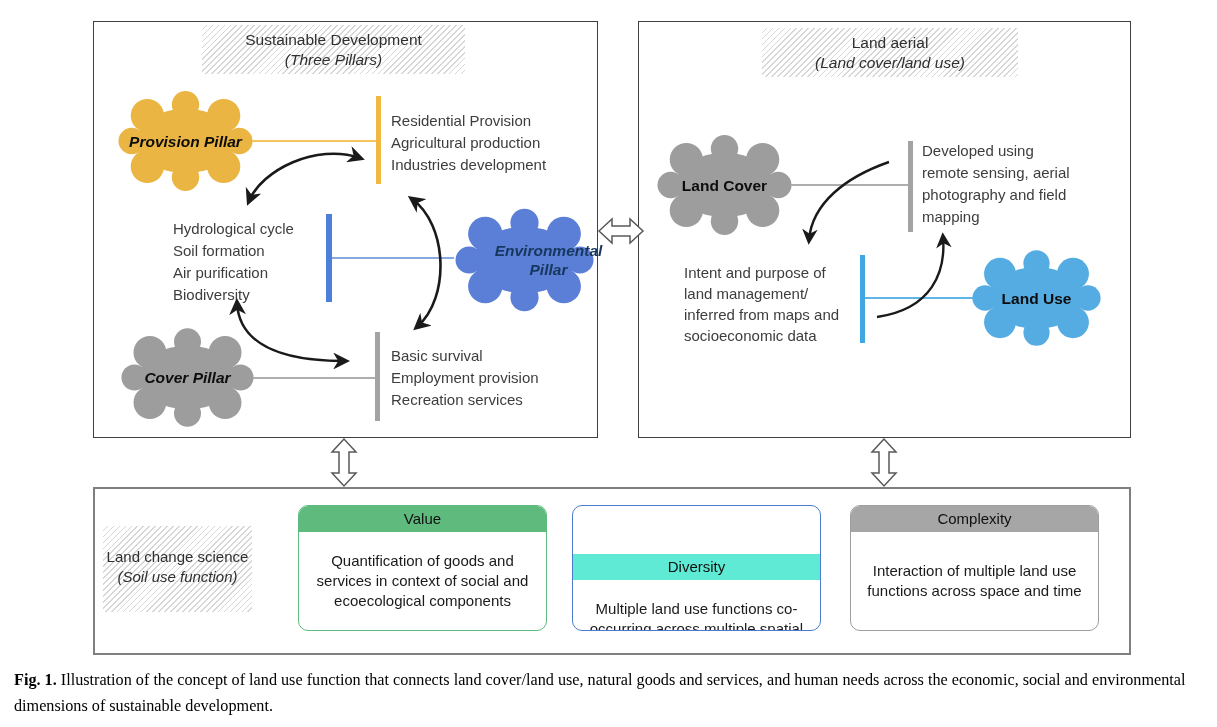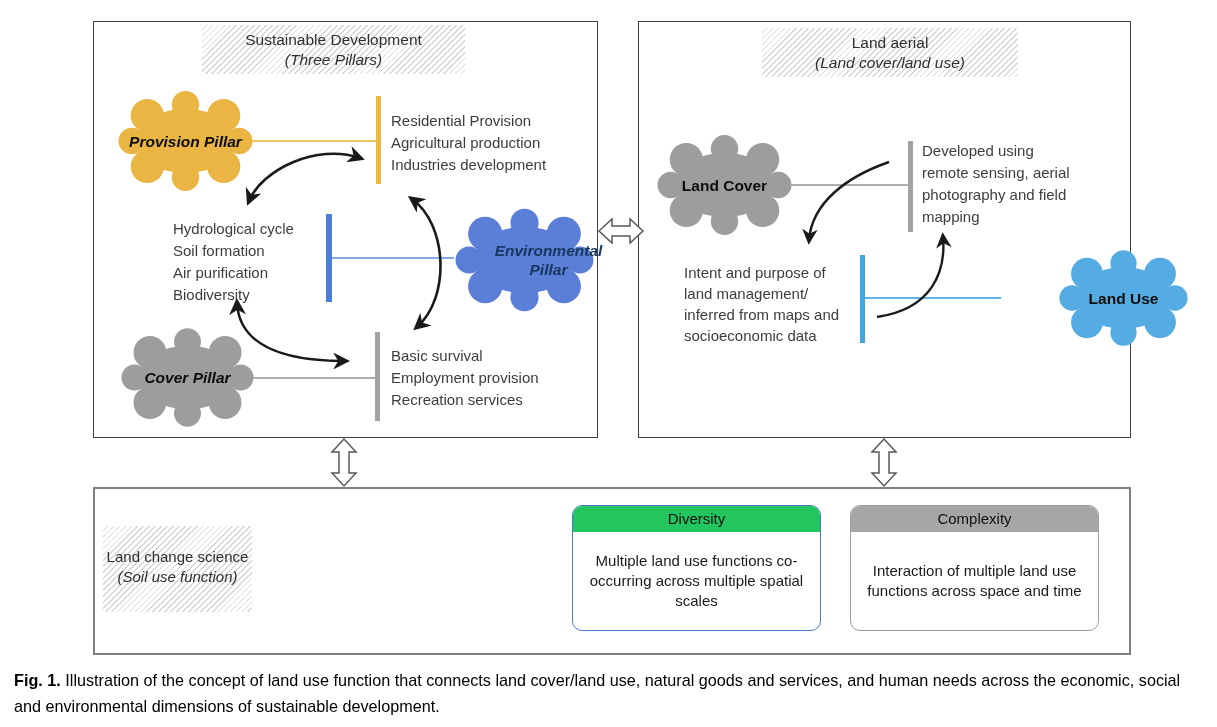--- a/index.html
+++ b/index.html
@@ -22,21 +22,21 @@
   .hatch .ln{line-height:20px;white-space:nowrap;}
   .it{font-style:italic;}
 
   
   .cloud{position:absolute;}
   .cloud svg{display:block;width:100%;height:100%;}
   .econ-cloud{left:117px;top:90px;width:137px;height:102px;}
   .env-cloud{left:454px;top:206px;width:141px;height:108px;}
   .social-cloud{left:120px;top:327px;width:135px;height:101px;}
   .cover-cloud{left:656px;top:134px;width:137px;height:102px;}
-  .use-cloud{left:1058px;top:247px;width:131px;height:102px;}
+  .use-cloud{left:971px;top:247px;width:131px;height:102px;}
   .cloud-label{position:absolute;display:flex;align-items:center;justify-content:center;
                text-align:center;font-weight:bold;color:#0d0d0d;font-size:15.5px;line-height:19px;}
   .lbl-pillar{font-style:italic;}
   .lbl-env{color:#17375e;padding:0 24px;}
 
   
   .bar,.cline{position:absolute;}
   .bar-econ{left:376px;top:96px;width:5px;height:88px;background:#f0b843;}
   .bar-env{left:326px;top:214px;width:6px;height:88px;background:#4c7fd9;}
   .bar-social{left:375px;top:332px;width:5px;height:89px;background:#a3a3a3;}
@@ -57,31 +57,31 @@
   .note-use{left:684px;top:262px;line-height:21px;}
 
   
   .card{position:absolute;top:505px;width:249px;height:126px;box-sizing:border-box;
         border-radius:10px;background:#ffffff;border:1.5px solid;overflow:hidden;}
   .card-value{left:298px;border-color:#5fba7e;}
   .card-diversity{left:572px;border-color:#4d7bcc;}
   .card-complexity{left:850px;border-color:#9e9e9e;}
   .card-header{height:26px;line-height:26px;text-align:center;font-size:15px;color:#101010;}
   .card-value .card-header{background:#5fba7e;}
-  .card-diversity .card-header{background:#22c55e;}
+  .card-diversity .card-header{background:#5eead4;margin-top:48px;}
   .card-complexity .card-header{background:#a6a6a6;}
   .card-body{height:98px;display:flex;align-items:center;justify-content:center;
              text-align:center;padding:0 13px;font-size:15px;line-height:20px;color:#1a1a1a;}
 
   
   .overlay{position:absolute;left:0;top:0;width:1217px;height:727px;pointer-events:none;}
 
   
   .caption{position:absolute;left:14px;top:668px;width:1192px;margin:0;
-           font-family:Liberation Sans, sans-serif;font-size:16.2px;line-height:25.5px;color:#000000;}
+           font-family:Liberation Serif, serif;font-size:16.2px;line-height:25.5px;color:#000000;}
   .caption b{font-weight:bold;}
 </style>
 </head>
 <body>
 
 <div class="page">
 
   <svg width="0" height="0" style="position:absolute" aria-hidden="true">
     <defs>
       <g id="cloudShape">
@@ -190,20 +190,24 @@
   </div>
   <div class="cloud-label use-cloud">Land Use</div>
 
   <section class="panel panel-bottom"></section>
 
   <div class="hatch title-bottom">
     <div class="ln">Land change science</div>
     <div class="ln it">(Soil use function)</div>
   </div>
 
+  <div class="card card-value">
+    <div class="card-header">Value</div>
+    <div class="card-body">Quantification of goods and services in context of social and ecoecological components</div>
+  </div>
   <div class="card card-diversity">
     <div class="card-header">Diversity</div>
     <div class="card-body">Multiple land use functions co-occurring across multiple spatial scales</div>
   </div>
   <div class="card card-complexity">
     <div class="card-header">Complexity</div>
     <div class="card-body">Interaction of multiple land use functions across space and time</div>
   </div>
 
   <svg class="overlay" viewBox="0 0 1217 727">

